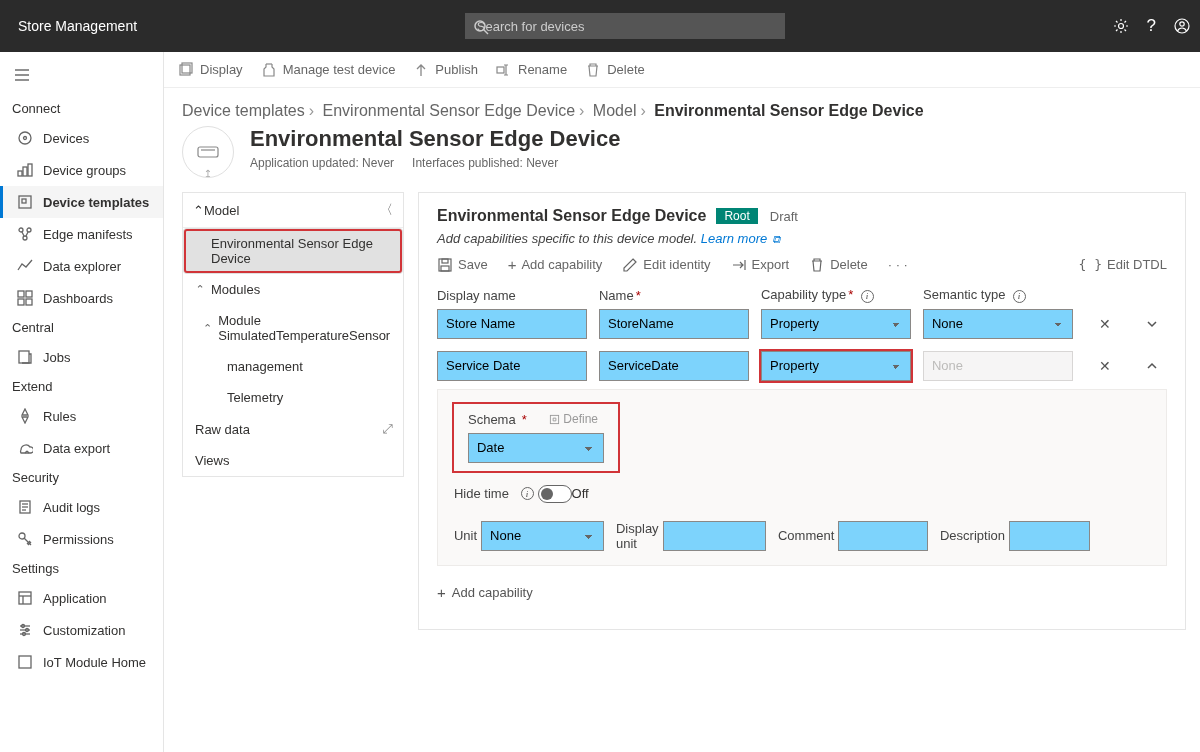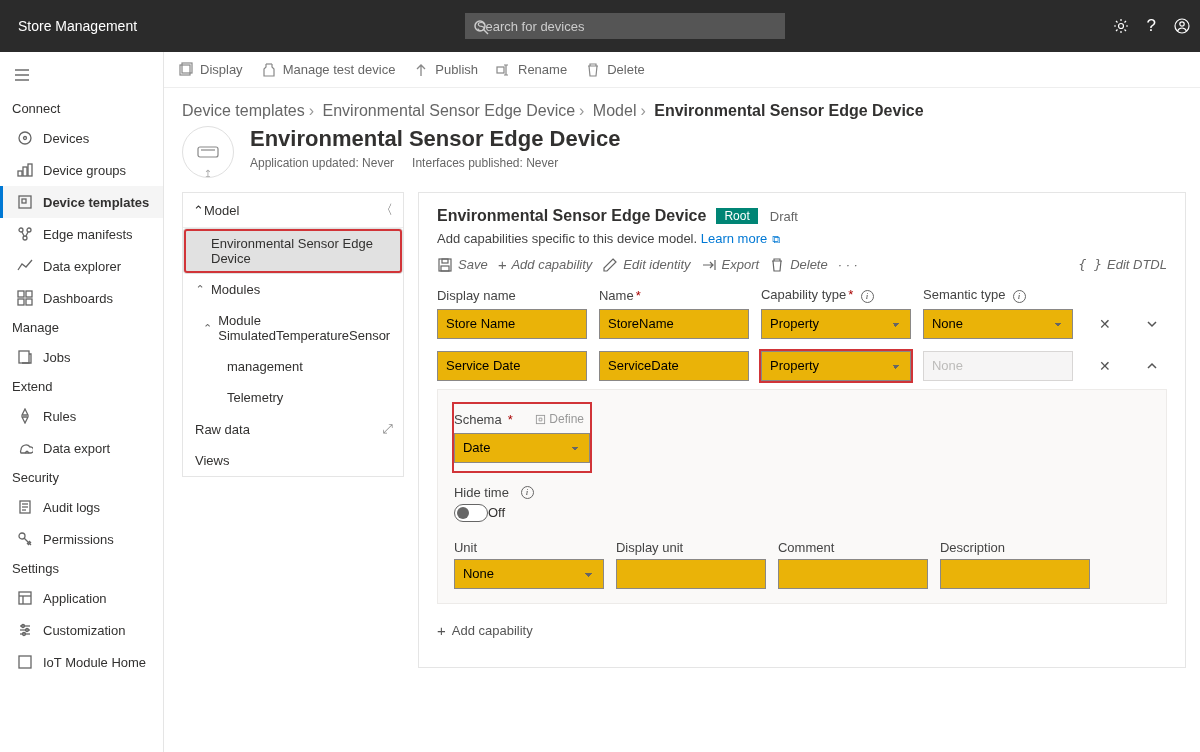--- a/index.html
+++ b/index.html
@@ -60,41 +60,41 @@
   .tree-row.selected { background: #e1e1e1; }
   .tree-highlight-red { outline: 2px solid #d13438; outline-offset: -3px; border-radius: 4px; }
   .tree-rawdata { display:flex; justify-content: space-between; align-items:center; padding-right:10px; }
 
   
   .formpanel { flex: 1; border: 1px solid #e5e5e5; padding: 14px 18px 24px 18px; }
   .fp-titlebar { display: flex; align-items: center; gap: 10px; margin-bottom: 6px; }
   .fp-title { font-size: 16px; font-weight: 600; }
   .badge-root { background: #008575; color: #fff; font-size: 12px; padding: 1px 8px; }
   .badge-draft { color: #666; font-size: 13px; margin-left: 2px; }
-  .fp-desc { font-size: 13px; color: #444; margin-bottom: 10px; }
+  .fp-desc { font-size: 13px; color: #444; margin-bottom: 10px; font-style: italic; }
   .fp-desc a { color: #0078d4; text-decoration: none; }
   .fp-desc .ext { margin-left: 2px; color: #0078d4; font-size: 11px; }
 
-  .fp-cmdbar { display: flex; align-items: center; gap: 10px; color: #666; font-size: 13px; margin-bottom: 14px; font-style: italic; }
+  .fp-cmdbar { display: flex; align-items: center; gap: 20px; color: #666; font-size: 13px; margin-bottom: 14px; }
   .fp-cmd { display: inline-flex; align-items: center; gap: 5px; cursor: pointer; }
   .fp-cmdbar .spacer { flex: 1; }
 
   .grid-header { display: grid; grid-template-columns: 150px 150px 150px 150px 40px 30px; gap: 12px; font-size: 13px; color: #444; margin-bottom: 6px; align-items: end; }
   .cap-row { display: grid; grid-template-columns: 150px 150px 150px 150px 40px 30px; gap: 12px; margin-bottom: 12px; align-items: center; }
-  .txt, .sel { height: 30px; border: 1px solid #8a8886; padding: 0 8px; font-size: 13px; background: #eab308; width: 100%; }
+  .txt, .sel { height: 30px; border: 1px solid #8a8886; padding: 0 8px; font-size: 13px; background: #7dd3fc; width: 100%; }
   .sel { appearance: none; -webkit-appearance: none; background-image: linear-gradient(45deg, transparent 50%, #666 50%), linear-gradient(135deg, #666 50%, transparent 50%); background-position: calc(100% - 14px) 13px, calc(100% - 10px) 13px; background-size: 4px 4px, 4px 4px; background-repeat: no-repeat; padding-right: 24px; }
   .sel[disabled], .txt[disabled] { background: #f3f2f1; color: #a19f9d; border-color: #c8c6c4; }
   .redbox { outline: 2px solid #d13438; outline-offset: 0px; }
   .row-icon { text-align: center; color: #555; cursor: pointer; font-size: 14px; }
 
   .detail-block { background: #faf9f8; border: 1px solid #edebe9; padding: 14px 16px; margin-top: -4px; }
   .detail-inline { display: flex; align-items: flex-start; gap: 28px; margin-bottom: 14px; }
-  .field-col { display: flex; flex-direction: column; gap: 4px; }
+  .field-col { display: flex; flex-direction: row; gap: 4px; }
   .field-label { font-size: 13px; color: #444; display: flex; align-items: center; gap: 4px; }
-  .schema-wrap { padding: 8px 0; position:relative; }
+  .schema-wrap { padding: 8px 14px; position:relative; }
   .schema-wrap.redbox { }
   .schema-header { display:flex; align-items:center; justify-content:space-between; margin-bottom:6px; width:130px; }
   .define-link { font-size: 12px; color: #999; display:inline-flex; align-items:center; gap:3px; }
 
   .toggle { display: inline-flex; align-items: center; gap: 0; }
   .toggle-track { width: 34px; height: 18px; border: 1px solid #666; border-radius: 10px; position: relative; background: #fff; }
   .toggle-knob { width: 12px; height: 12px; border-radius: 50%; background: #666; position: absolute; top: 2px; left: 2px; }
 
   .detail-grid2 { display: grid; grid-template-columns: 150px 150px 150px 150px; gap: 12px; }
 
@@ -184,21 +184,21 @@
     <div class="side-item sub">
         <span class="side-icon"><svg viewBox="0 0 16 16" fill="none" stroke="currentColor" stroke-width="1.3">
             <rect x="1" y="1" width="6" height="6"></rect>
             <rect x="9" y="1" width="6" height="6"></rect>
             <rect x="1" y="9" width="6" height="6"></rect>
             <rect x="9" y="9" width="6" height="6"></rect>
           </svg></span>
         <span>Dashboards</span>
       </div>
 
-    <div class="side-group-label">Manage</div>
+    <div class="side-group-label">Central</div>
     <div class="side-item sub">
         <span class="side-icon"><svg viewBox="0 0 16 16" fill="none" stroke="currentColor" stroke-width="1.3">
             <rect x="2" y="2" width="10" height="12"></rect>
             <path d="M12 5h2v9H5"></path>
           </svg></span>
         <span>Jobs</span>
       </div>
 
     <div class="side-group-label">Extend</div>
     <div class="side-item sub">

